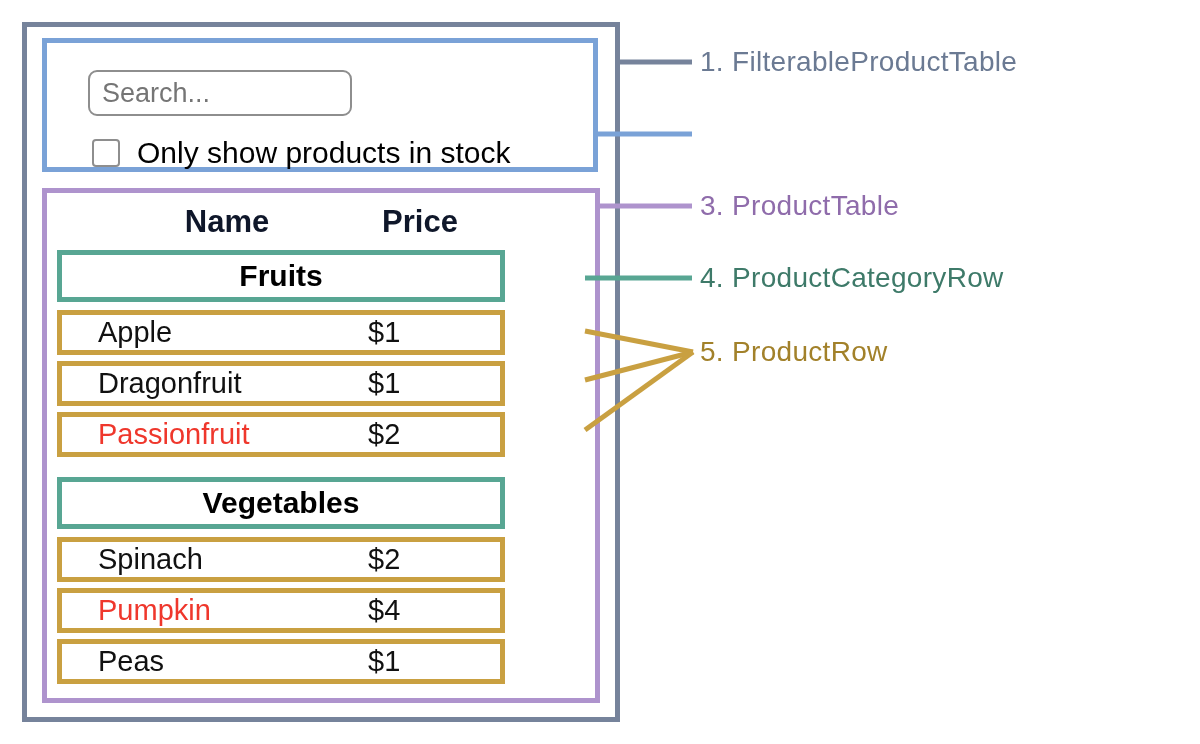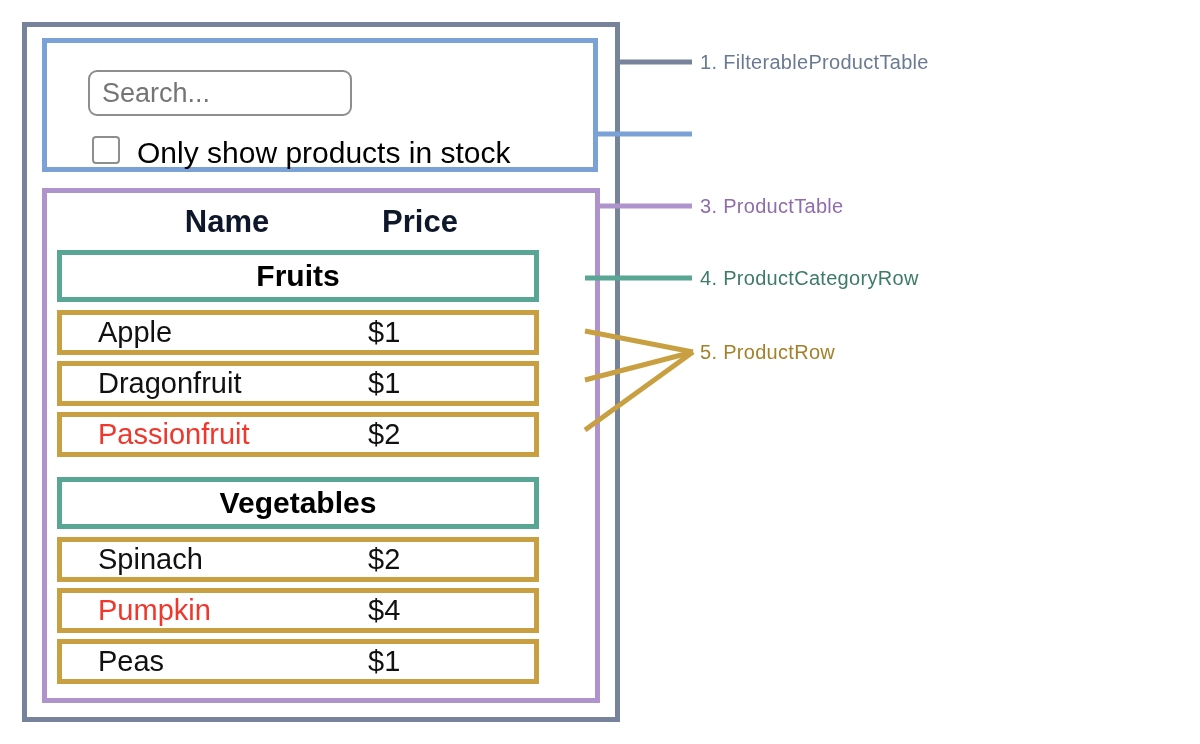--- a/index.html
+++ b/index.html
@@ -14,39 +14,39 @@
 
   .box{position:absolute;background:#ffffff;}
   .outer-box{left:22px;top:22px;width:598px;height:700px;border:5px solid var(--outer);}
   .searchbar-box{left:15px;top:11px;width:556px;height:134px;border:5px solid var(--blue);}
   .producttable-box{left:15px;top:161px;width:558px;height:515px;border:5px solid var(--purple);}
 
   .search-input{position:absolute;left:41px;top:27px;width:264px;height:46px;
     border:2px solid #8e8e8e;border-radius:9px;font-family:inherit;font-size:27px;
     color:#222;padding:0 12px;outline:none;background:#fff;}
   .search-input::placeholder{color:#757575;opacity:1;}
-  .checkbox-row{position:absolute;left:45px;top:93px;display:flex;gap:17px;}
+  .checkbox-row{position:absolute;left:45px;top:93px;display:flex;align-items:center;gap:17px;}
   .checkbox{appearance:none;-webkit-appearance:none;width:28px;height:28px;border:2px solid #8e8e8e;
     border-radius:4px;background:#fff;flex:0 0 auto;cursor:pointer;}
   .checkbox-label{font-size:30px;color:#000;white-space:nowrap;}
 
   .th{position:absolute;top:11px;transform:translateX(-50%);font-weight:700;font-size:31px;color:#0f172a;white-space:nowrap;}
   .th-name{left:180px;}
   .th-price{left:373px;}
 
-  .row{position:absolute;left:10px;width:482px;background:#fff;display:flex;align-items:center;}
+  .row{position:absolute;left:10px;width:448px;background:#fff;display:flex;align-items:center;}
   .category-row{height:52px;border:5px solid var(--teal);justify-content:center;}
   .category-label{font-weight:700;font-size:30px;color:#000;}
   .product-row{height:45px;border:5px solid var(--gold);padding-left:36px;}
   .cell{font-size:29px;color:#111;white-space:nowrap;}
   .cell.red{color:var(--red);}
   .price-cell{position:absolute;left:306px;}
 
   .legend-item{position:absolute;left:700px;height:38px;line-height:38px;
-    font-size:20px;letter-spacing:0.3px;white-space:nowrap;}
+    font-size:28px;letter-spacing:0.3px;white-space:nowrap;}
   .legend-1{top:43px;color:var(--outer-text);}
   .legend-2{top:115px;color:var(--blue-text);}
   .legend-3{top:187px;color:var(--purple-text);}
   .legend-4{top:259px;color:var(--teal-text);}
   .legend-5{top:333px;color:var(--gold-text);}
 
   .connectors{position:absolute;left:0;top:0;width:1200px;height:744px;pointer-events:none;z-index:5;}
   .connectors line{stroke-width:5px;fill:none;}
   .l-outer{stroke:var(--outer);}
   .l-blue{stroke:var(--blue);}

